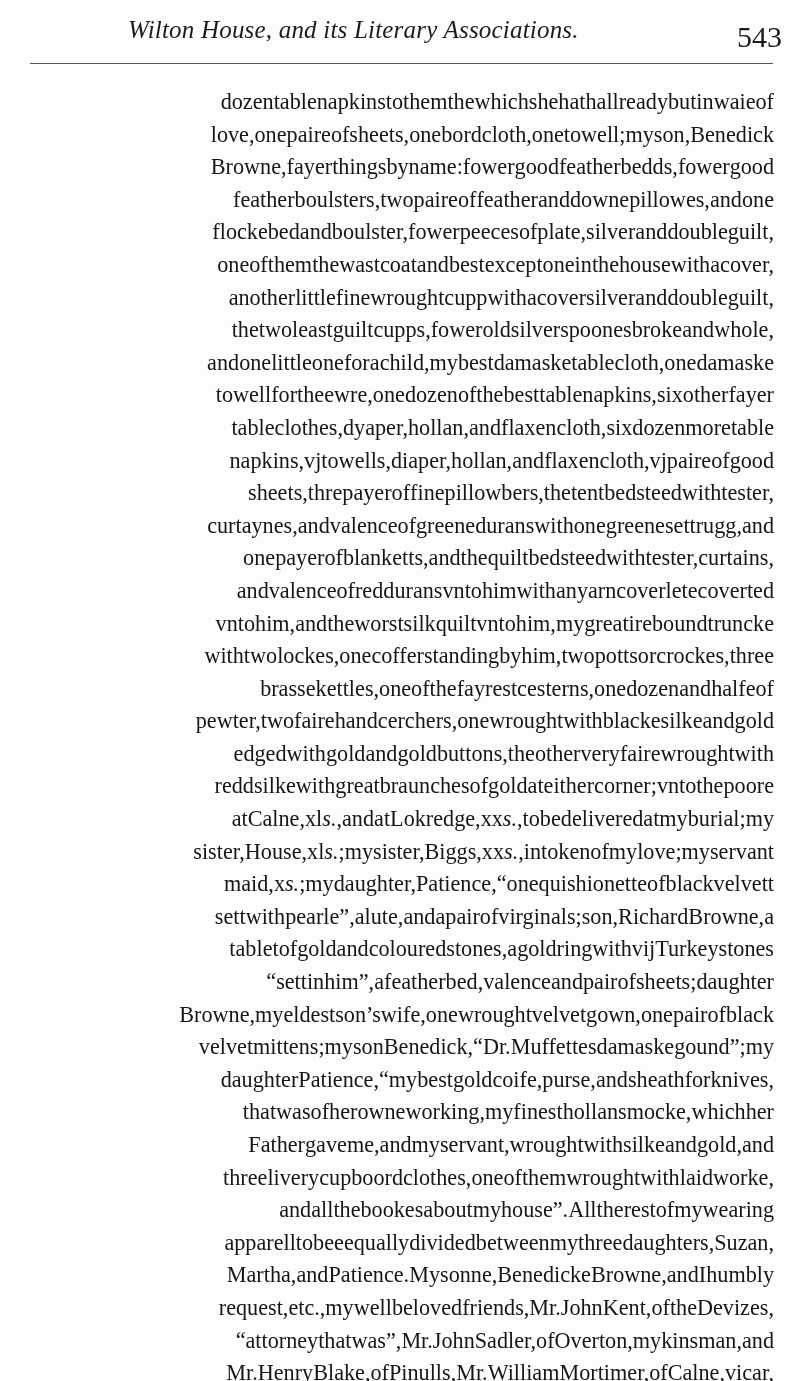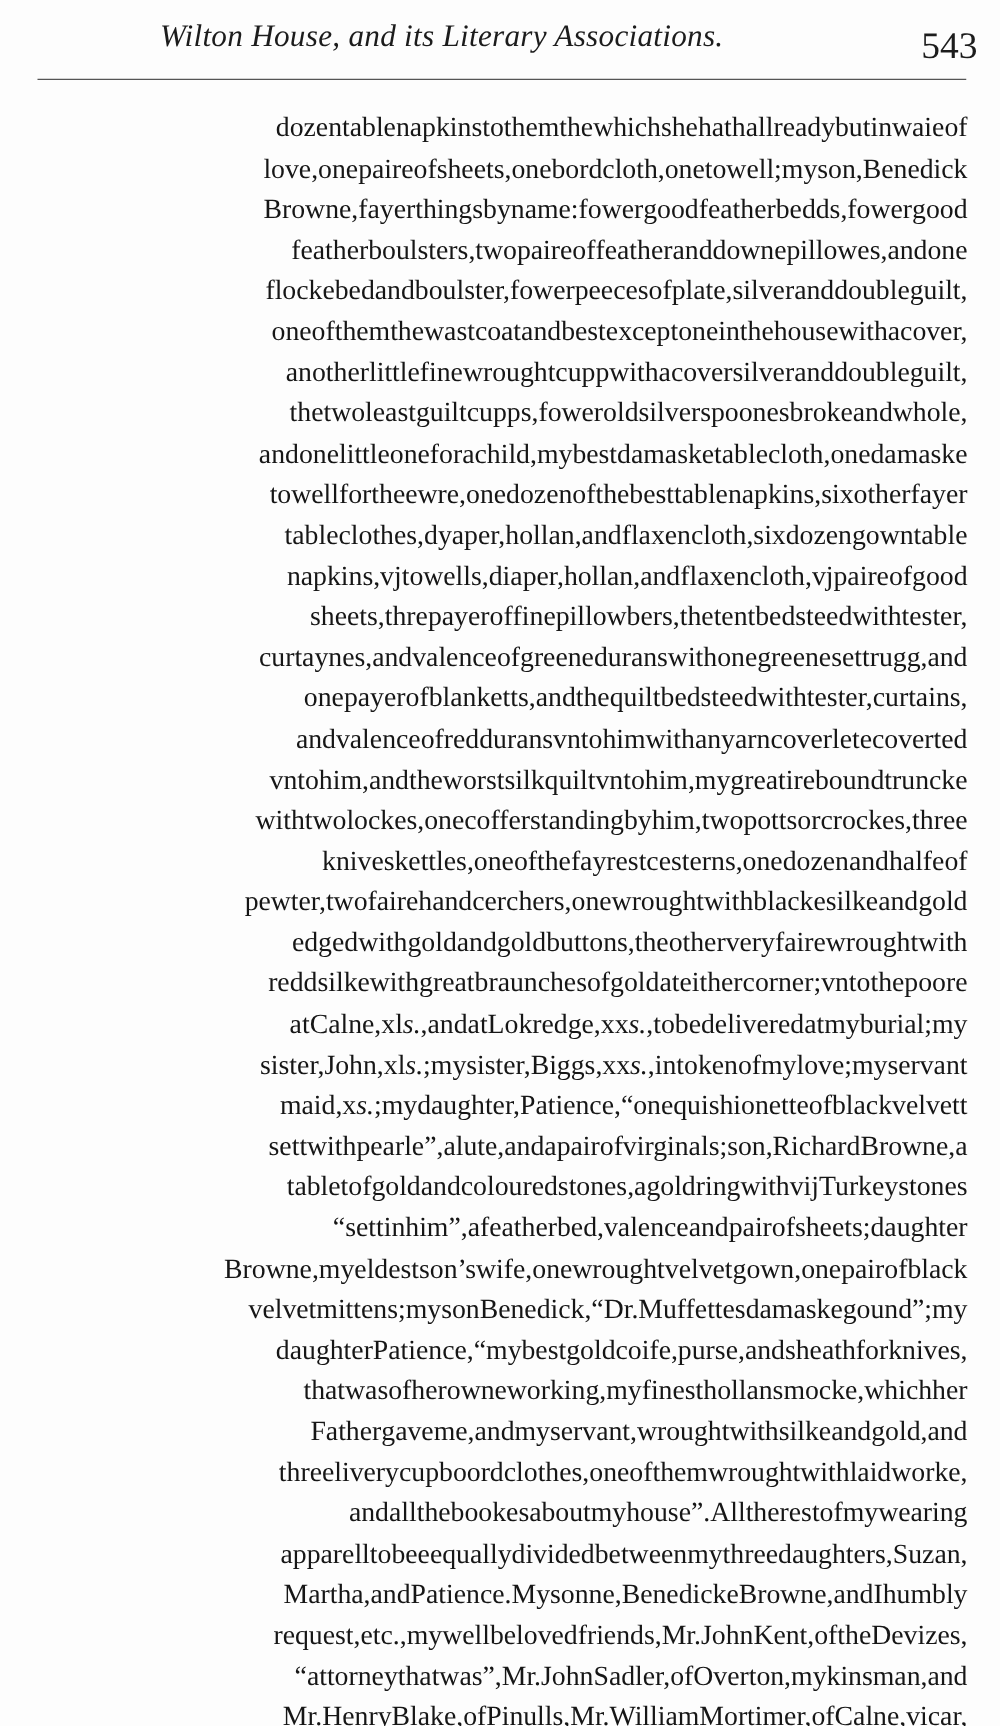--- a/index.html
+++ b/index.html
@@ -243,21 +243,21 @@
       <div class="line flex">
         <span class="seg">table</span>
         <span class="seg">clothes,</span>
         <span class="seg">dyaper,</span>
         <span class="seg">hollan,</span>
         <span class="seg">and</span>
         <span class="seg">flaxen</span>
         <span class="seg">cloth,</span>
         <span class="seg">six</span>
         <span class="seg">dozen</span>
-        <span class="seg">gown</span>
+        <span class="seg">more</span>
         <span class="seg">table</span>
       </div>
       <div class="line flex">
         <span class="seg">napkins,</span>
         <span class="seg">vj</span>
         <span class="seg">towells,</span>
         <span class="seg">diaper,</span>
         <span class="seg">hollan,</span>
         <span class="seg">and</span>
         <span class="seg">flaxen</span>
@@ -346,21 +346,21 @@
         <span class="seg">standing</span>
         <span class="seg">by</span>
         <span class="seg">him,</span>
         <span class="seg">two</span>
         <span class="seg">potts</span>
         <span class="seg">or</span>
         <span class="seg">crockes,</span>
         <span class="seg">three</span>
       </div>
       <div class="line flex">
-        <span class="seg">knives</span>
+        <span class="seg">brasse</span>
         <span class="seg">kettles,</span>
         <span class="seg">one</span>
         <span class="seg">of</span>
         <span class="seg">the</span>
         <span class="seg">fayrest</span>
         <span class="seg">cesterns,</span>
         <span class="seg">one</span>
         <span class="seg">dozen</span>
         <span class="seg">and</span>
         <span class="seg">halfe</span>
@@ -421,21 +421,21 @@
         <span class="seg">be</span>
         <span class="seg">delivered</span>
         <span class="seg">at</span>
         <span class="seg">my</span>
         <span class="seg">burial</span>
         <span class="seg">;</span>
         <span class="seg">my</span>
       </div>
       <div class="line flex">
         <span class="seg">sister,</span>
-        <span class="seg">John,</span>
+        <span class="seg">House,</span>
         <span class="seg">xl<i>s.</i></span>
         <span class="seg">;</span>
         <span class="seg">my</span>
         <span class="seg">sister,</span>
         <span class="seg">Biggs,</span>
         <span class="seg">xx<i>s.</i>,</span>
         <span class="seg">in</span>
         <span class="seg">token</span>
         <span class="seg">of</span>
         <span class="seg">my</span>

